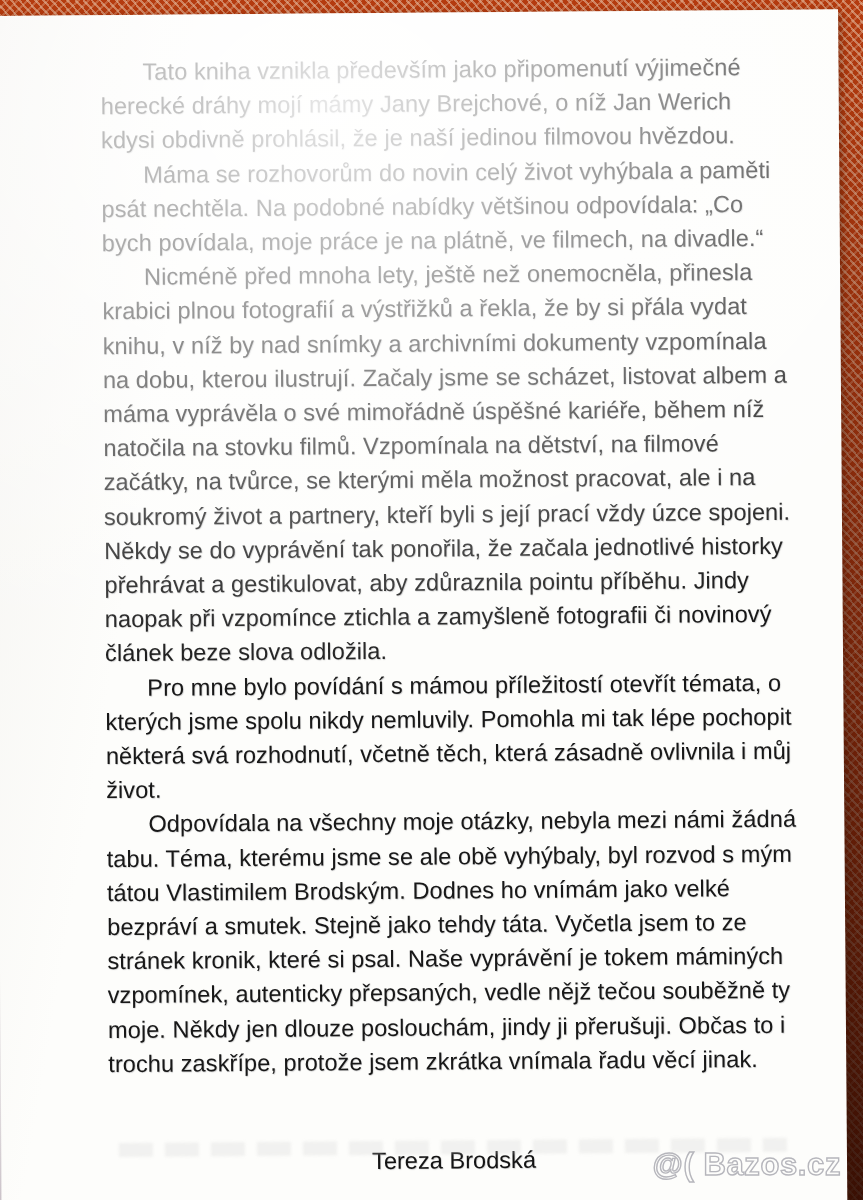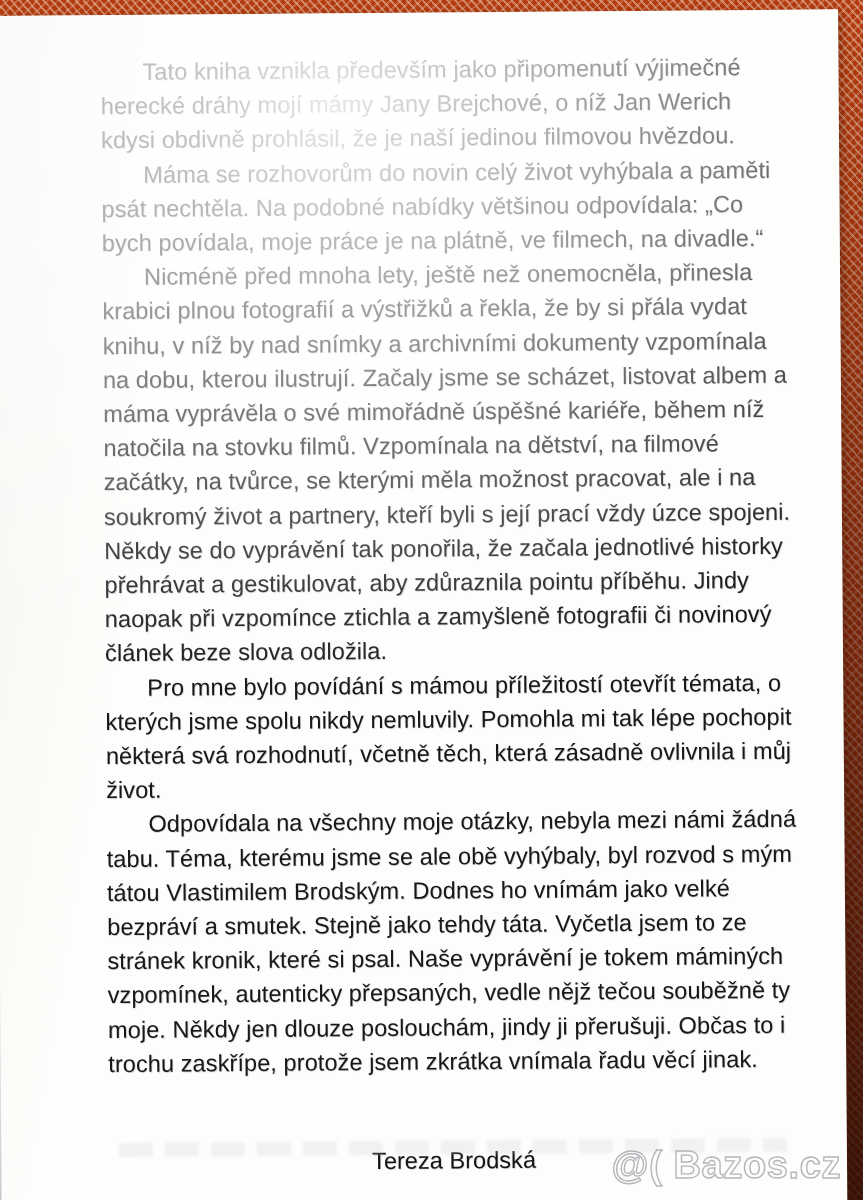--- a/index.html
+++ b/index.html
@@ -94,21 +94,21 @@
     line-height: 30px;
     color: #141414;
     text-shadow: 0.6px 0.7px 0.9px rgba(120,120,125,.40);
   }
 
   
   .watermark {
     position: absolute;
     right: 22px;
     bottom: 18px;
-    font-size: 38px;
+    font-size: 31px;
     line-height: 34px;
     font-weight: 700;
     letter-spacing: .6px;
     color: rgba(255,255,255,0);
     -webkit-text-stroke: 1.4px rgba(176,176,182,.92);
     text-stroke: 1.4px rgba(176,176,182,.92);
     user-select: none;
     white-space: nowrap;
   }
 

